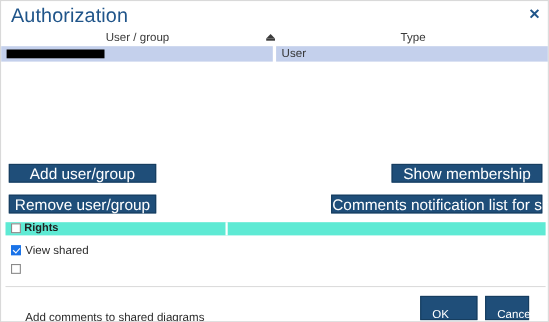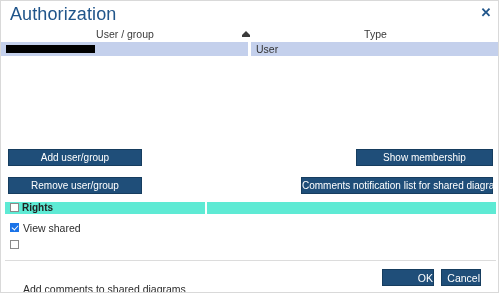--- a/index.html
+++ b/index.html
@@ -130,21 +130,21 @@
     vertical-align: top;
     border-radius: 0;
   }
 
   
   .btn {
     position: absolute;
     background: #1f4e79;
     border: 1px solid #163d5f;
     color: #ffffff;
-    font-size: 10px;
+    font-size: 14px;
     font-family: "Liberation Sans", sans-serif;
     text-align: center;
     cursor: pointer;
     box-sizing: border-box;
     padding: 0;
     white-space: nowrap;
     user-select: none;
   }
   .btn-add      { left: 7px;   top: 148px; width: 134px; height: 17px; }
   .btn-remove   { left: 7px;   top: 176px; width: 134px; height: 17px; }
@@ -229,24 +229,24 @@
     height: 1px;
     background: #dcdcdc;
   }
   .btn-footer {
     position: absolute;
     background: #1f4e79;
     border: 1px solid #163d5f;
     color: #ffffff;
     font-size: 10.5px;
     font-family: "Liberation Sans", sans-serif;
-    text-align: right;
-    cursor: pointer;
-    box-sizing: border-box;
-    padding: 0;
+    text-align: left;
+    cursor: pointer;
+    box-sizing: border-box;
+    padding: 10px;
     white-space: nowrap;
     user-select: none;
   }
   .btn-ok     { left: 381px; top: 268px; width: 52px; height: 17px; }
   .btn-cancel { left: 440px; top: 268px; width: 40px; height: 17px; }
 </style>
 </head>
 <body>
 
 <div class="dialog">

